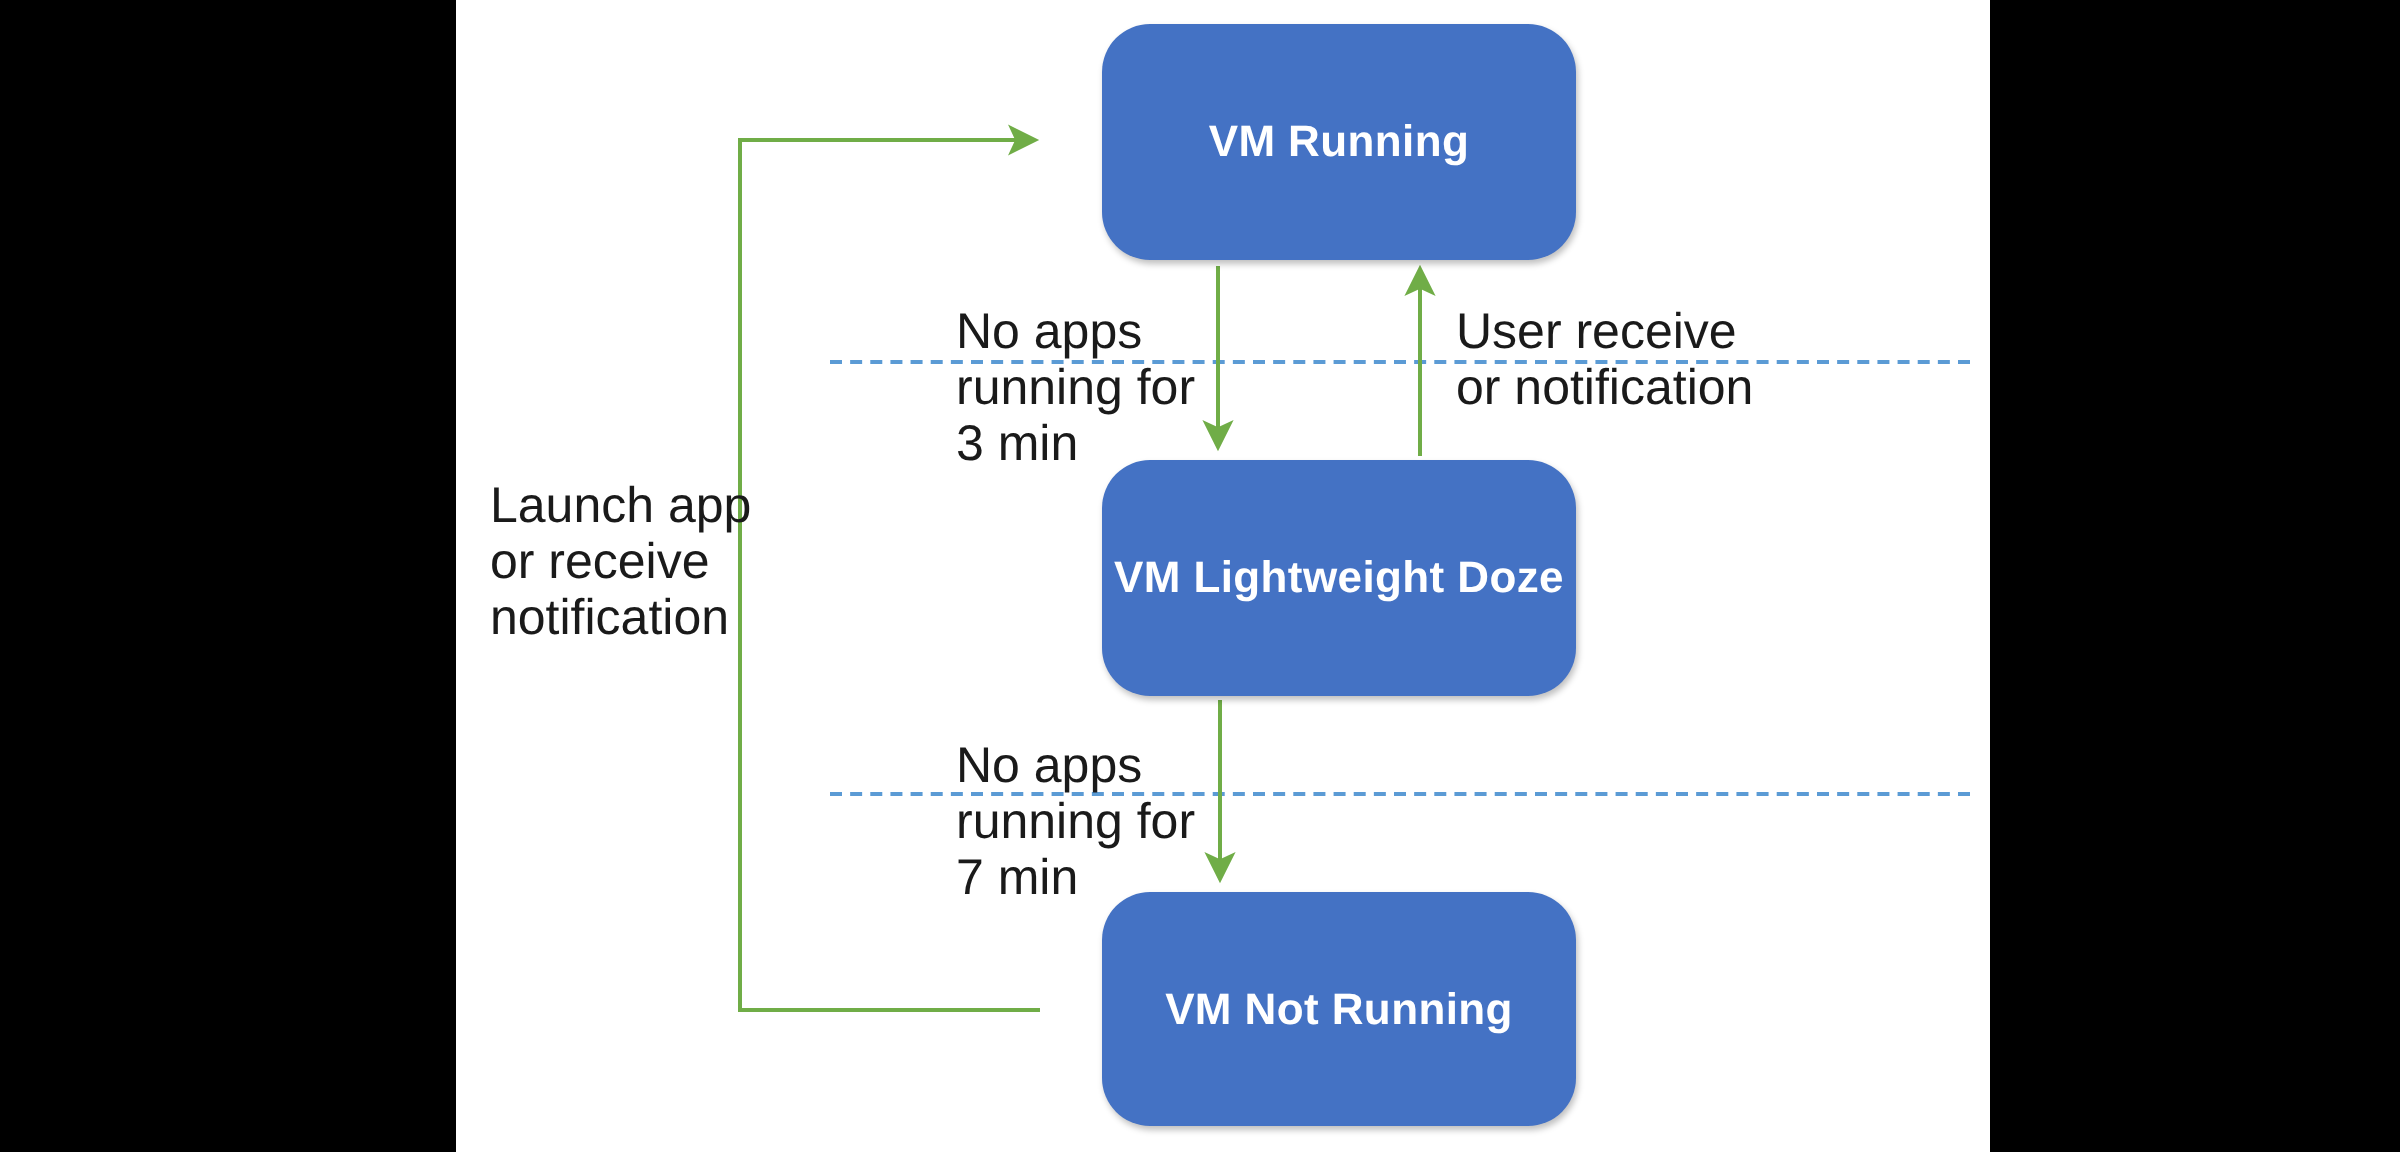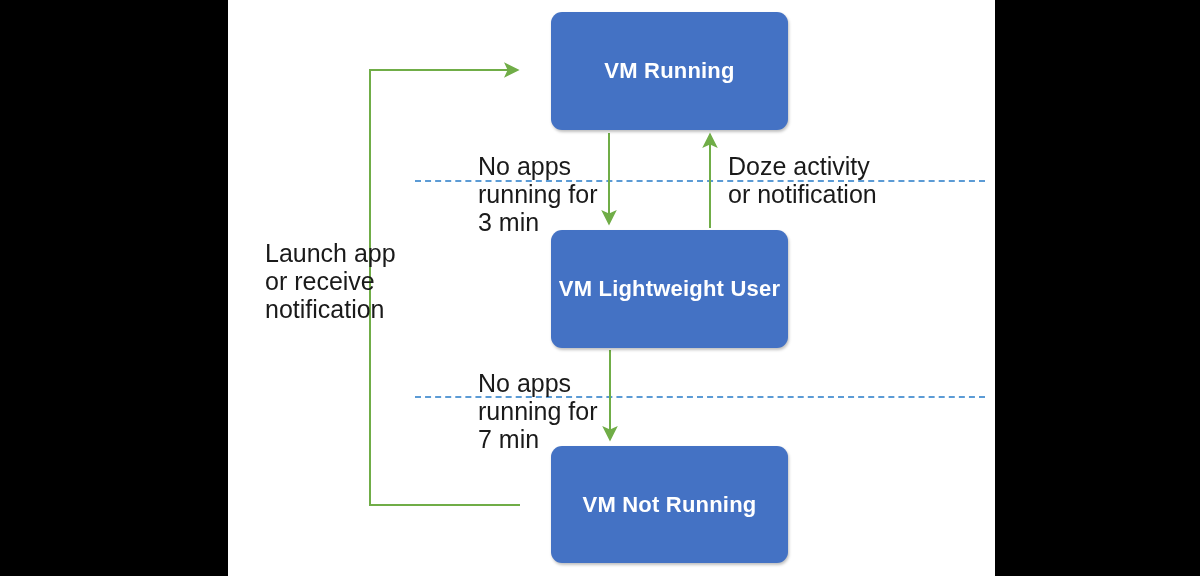--- a/index.html
+++ b/index.html
@@ -23,21 +23,21 @@
     top: 0px;
     width: 767px;
     height: 576px;
     background: #ffffff;
     overflow: hidden;
   }
   
   .state-box {
     position: absolute;
     background: #4472C4;
-    border-radius: 11px;
+    border-radius: 24px;
     box-shadow: 1px 2px 3px rgba(0,0,0,0.25);
     display: flex;
     align-items: center;
     justify-content: center;
     box-sizing: border-box;
   }
   .state-label {
     color: #ffffff;
     font-size: 22px;
     font-weight: 600;
@@ -64,21 +64,21 @@
   .annot {
     position: absolute;
     color: #1a1a1a;
     font-size: 25px;
     line-height: 28px;
     white-space: pre-line;
   }
   #annot-no-apps-3   { left: 250px; top: 152px; }
   #annot-user-act    { left: 500px; top: 152px; }
   #annot-no-apps-7   { left: 250px; top: 369px; }
-  #annot-launch      { left: 17px;  top: 239px; margin-left: 20px; }
+  #annot-launch      { left: 17px;  top: 239px; }
 
   
   #wires {
     position: absolute;
     left: 0; top: 0;
     width: 767px; height: 576px;
     pointer-events: none;
   }
 </style>
 </head>
@@ -112,32 +112,32 @@
       <g>
         <path d="M292,505 L142,505 L142,70 L284,70" fill="none" stroke="#70AD47" stroke-width="2" marker-end="url(#arrowhead)"></path>
       </g>
     </svg>
 
     <div class="state-box" id="box-running">
       <span class="state-label">VM Running</span>
     </div>
 
     <div class="state-box" id="box-doze">
-      <span class="state-label">VM Lightweight User</span>
+      <span class="state-label">VM Lightweight Doze</span>
     </div>
 
     <div class="state-box" id="box-notrun">
       <span class="state-label">VM Not Running</span>
     </div>
 
     <div class="annot" id="annot-no-apps-3">No apps
 running for
 3 min</div>
 
-    <div class="annot" id="annot-user-act">Doze activity
+    <div class="annot" id="annot-user-act">User receive
 or notification</div>
 
     <div class="annot" id="annot-no-apps-7">No apps
 running for
 7 min</div>
 
     <div class="annot" id="annot-launch">Launch app
 or receive
 notification</div>
 

